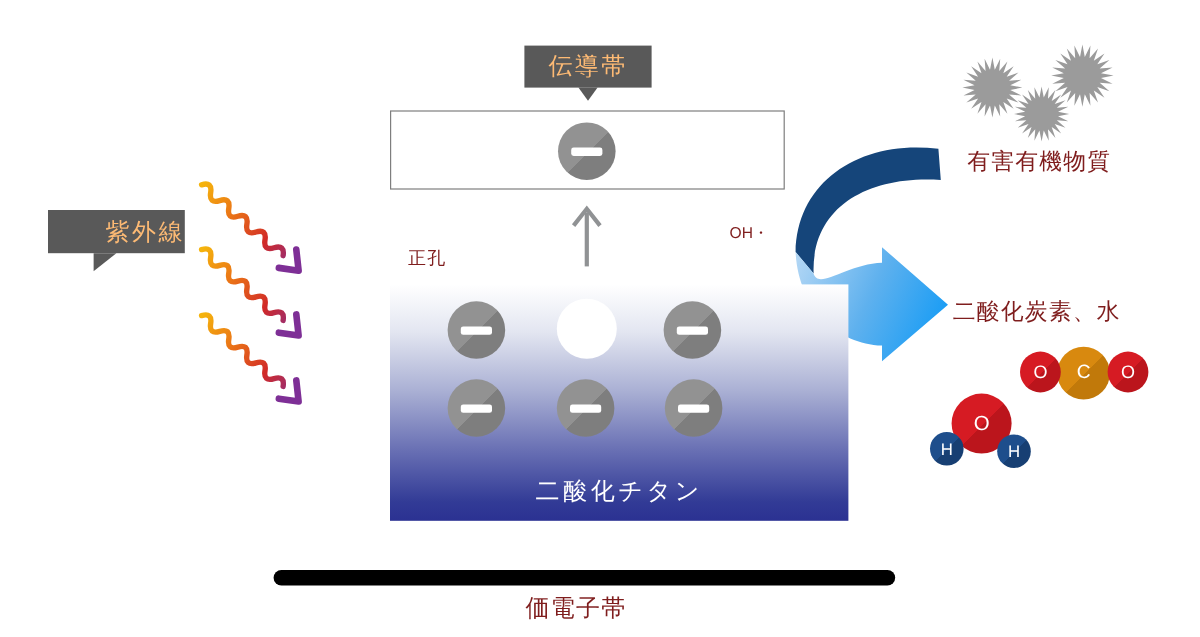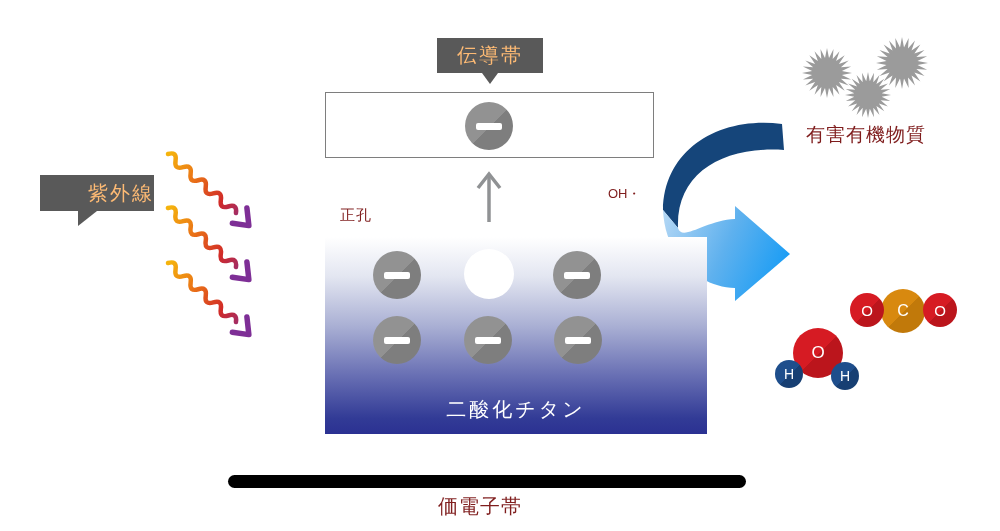--- a/index.html
+++ b/index.html
@@ -170,20 +170,21 @@
       </div>
     <div class="tio2-label">二酸化チタン</div>
   </div>
 
   <div class="hole"></div>
 
   <div class="txt txt-oh">OH・</div>
 
   <div class="txt txt-harm">有害有機物質</div>
 
+  <div class="txt txt-prod">二酸化炭素、水</div>
 
   <div class="atom atom-o co2-o1">O</div>
   <div class="atom atom-c co2-c">C</div>
   <div class="atom atom-o co2-o2">O</div>
 
   <div class="atom atom-o h2o-o">O</div>
   <div class="atom atom-h h2o-h1">H</div>
   <div class="atom atom-h h2o-h2">H</div>
 
   <div class="txt txt-vb">価電子帯</div>

